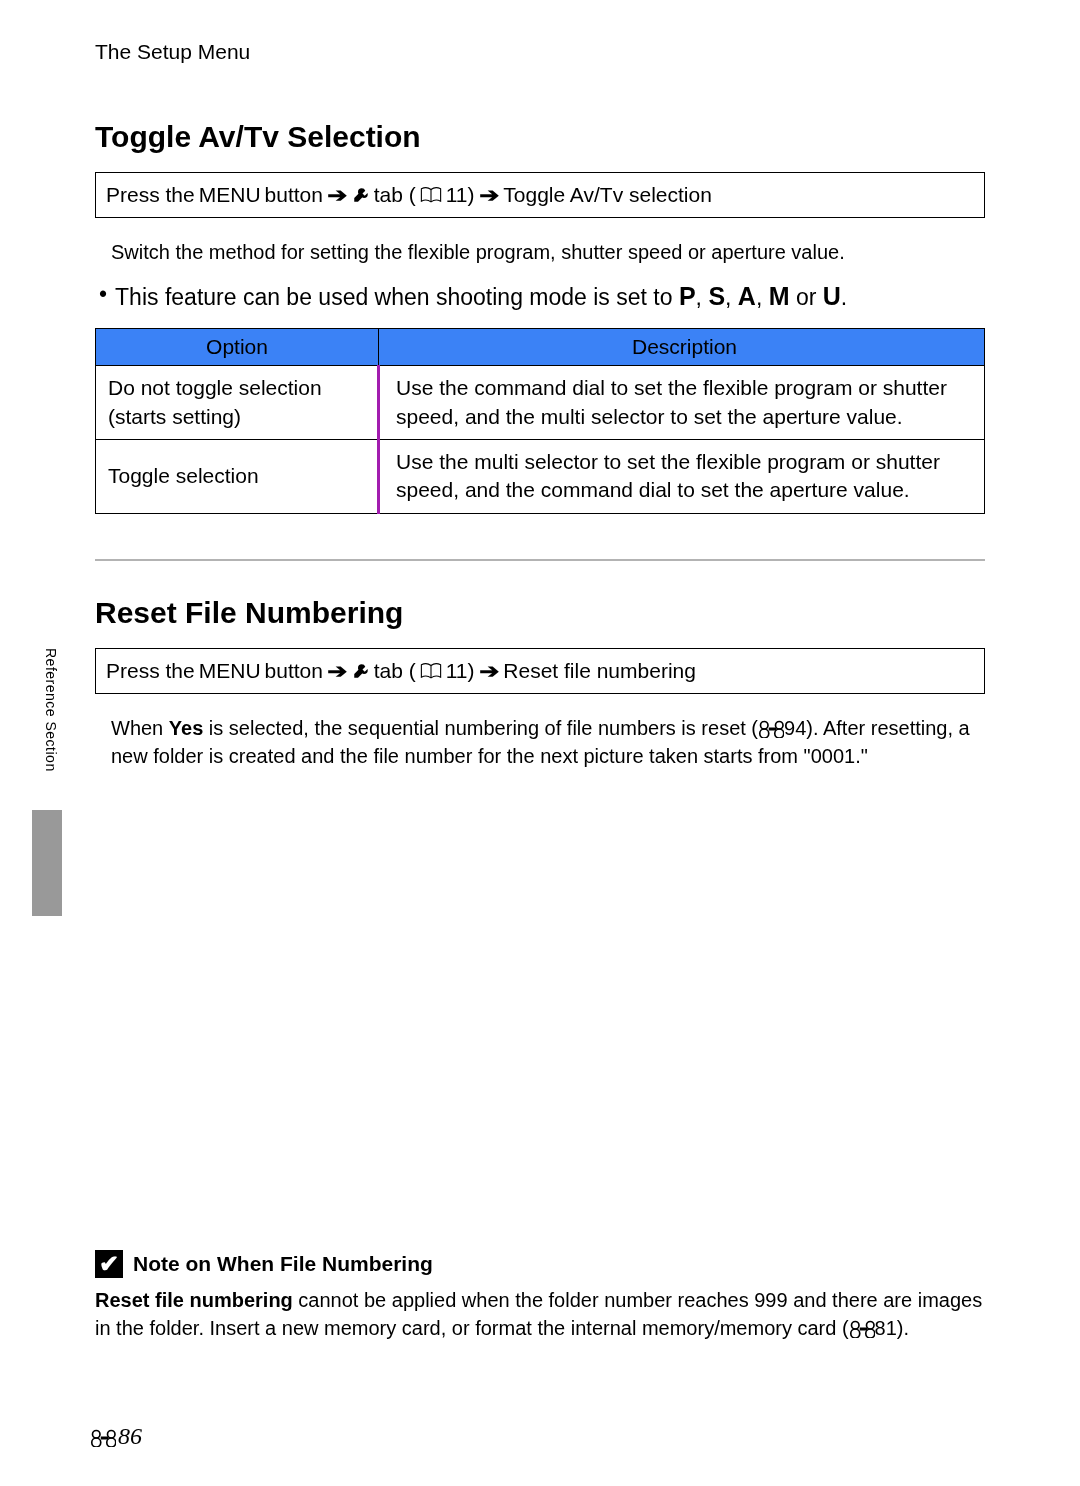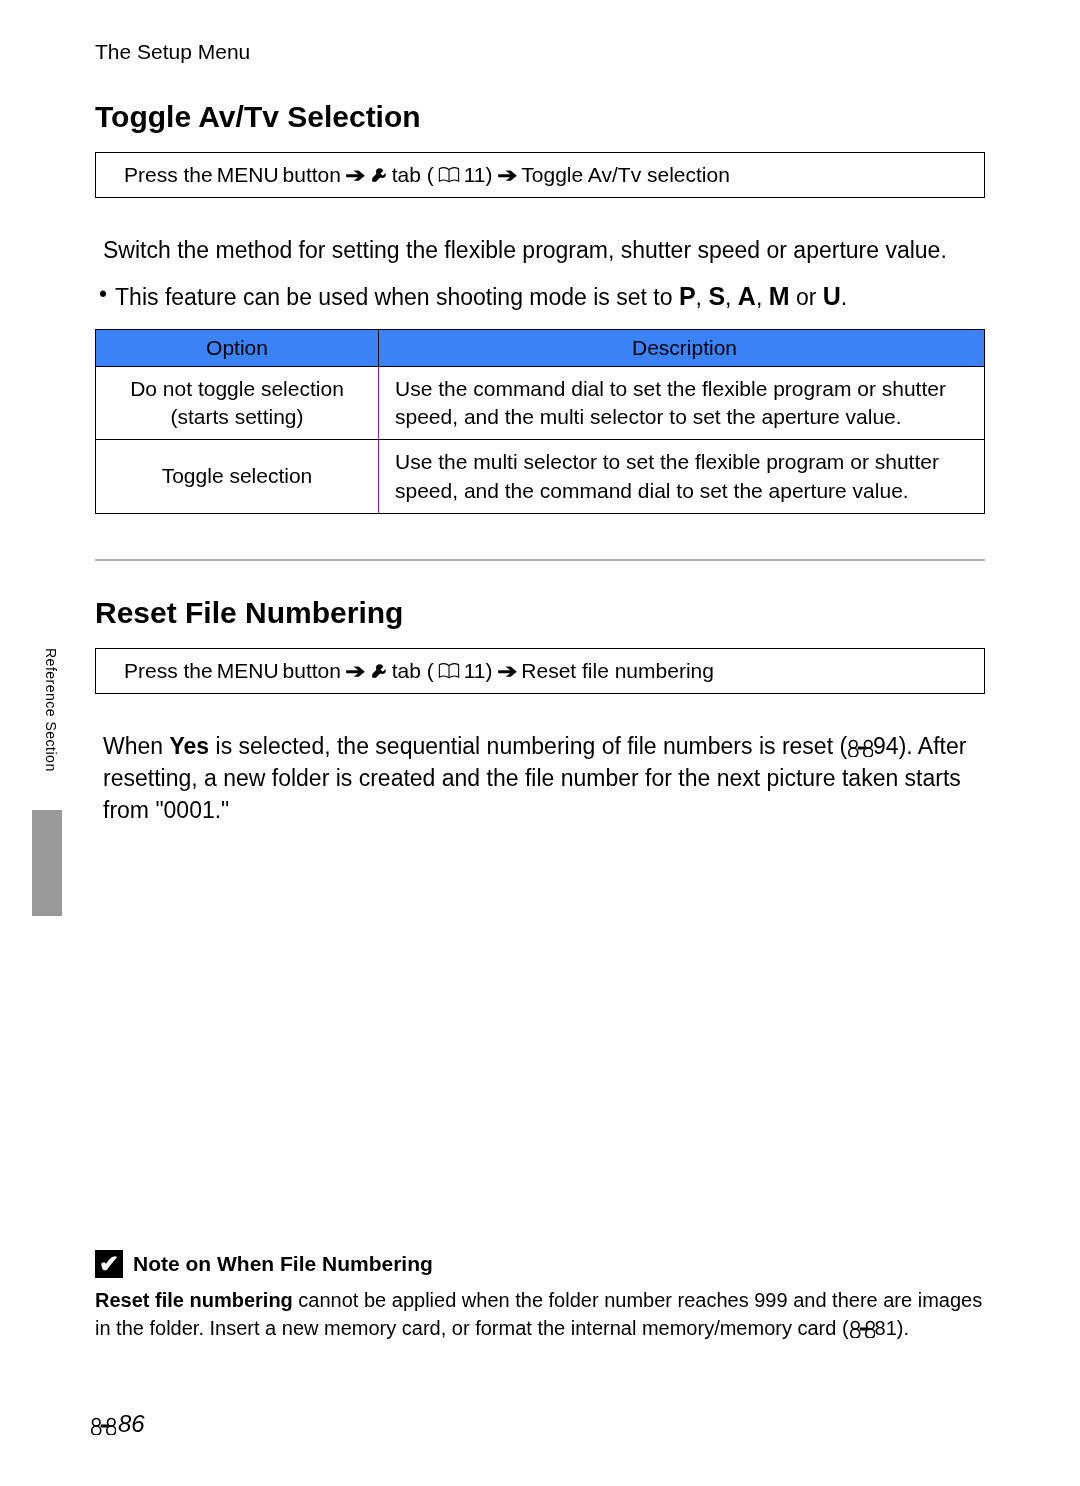--- a/index.html
+++ b/index.html
@@ -14,36 +14,36 @@
     box-sizing: border-box;
   }
   .page {
     padding: 40px 95px 40px 95px;
     box-sizing: border-box;
     height: 100%;
     position: relative;
   }
   .page-header {
     font-size: 21px;
-    margin-bottom: 36px;
+    margin-bottom: 56px;
   }
   h1 {
     font-size: 30px;
     font-weight: 700;
     margin: 0 0 18px 0;
     letter-spacing: 0px;
   }
   .h1-2 {
     margin-top: 35px;
   }
   .nav-path-box {
     border: 1px solid #000;
-    padding: 10px 28px;
+    padding: 10px 10px;
     font-size: 21px;
-    margin-bottom: 36px;
+    margin-bottom: 20px;
     display: flex;
     align-items: center;
     flex-wrap: wrap;
     gap: 4px;
   }
   .menu-word {
     font-family: "Arial Narrow", Arial, sans-serif;
     font-stretch: condensed;
     letter-spacing: 0px;
   }
@@ -51,23 +51,23 @@
     display: inline-block;
     font-weight: 900;
     font-size: 20px;
     margin: 0 2px;
     transform: scaleX(1.2);
   }
   .wrench-icon svg { width: 18px; height: 18px; vertical-align: -2px; }
   .book-icon svg { width: 22px; height: 18px; vertical-align: -2px; }
   .snowman-icon svg { width: 26px; height: 18px; vertical-align: -3px; }
   .body-text {
-    font-size: 23px;
+    font-size: 20px;
     line-height: 1.4;
-    margin: 0 0 12px 8px;
+    margin: 0 0 12px 16px;
   }
   .bullet-row {
     display: flex;
     font-size: 23px;
     line-height: 1.45;
     margin-bottom: 14px;
   }
   .bullet-row .dot { margin: 0 8px 0 4px; }
   .mode-letter {
     font-family: Arial, sans-serif;
@@ -99,22 +99,21 @@
     border-right: 1px solid #000;
     width: 262px;
   }
   td {
     border-bottom: 1px solid #000;
     padding: 8px 12px;
     vertical-align: middle;
     line-height: 1.35;
   }
   td.opt {
-    text-align: center;
-    border-right: 1px solid #a21caf;
+    border-right: 3px solid #a21caf;
   }
   .divider {
     border-top: 2px solid #b3b3b3;
     margin: 45px 0 0 0;
   }
   .side-tab {
     position: absolute;
     left: 40px;
     top: 648px;
     width: 22px;
@@ -160,26 +159,27 @@
     font-size: 24px;
     font-weight: 700;
   }
   .note-body {
     font-size: 20px;
     line-height: 1.4;
   }
   .page-num {
     position: absolute;
     left: 90px;
-    bottom: 48px;
+    bottom: 36px;
     font-size: 24px;
     font-style: italic;
     display: flex;
     align-items: center;
     gap: 2px;
+    font-family: Liberation Serif, serif;
   }
   .bold { font-weight: 700; }
 </style>
 </head>
 <body>
 
 <div class="page">
 
   <div class="page-header">The Setup Menu</div>
 

